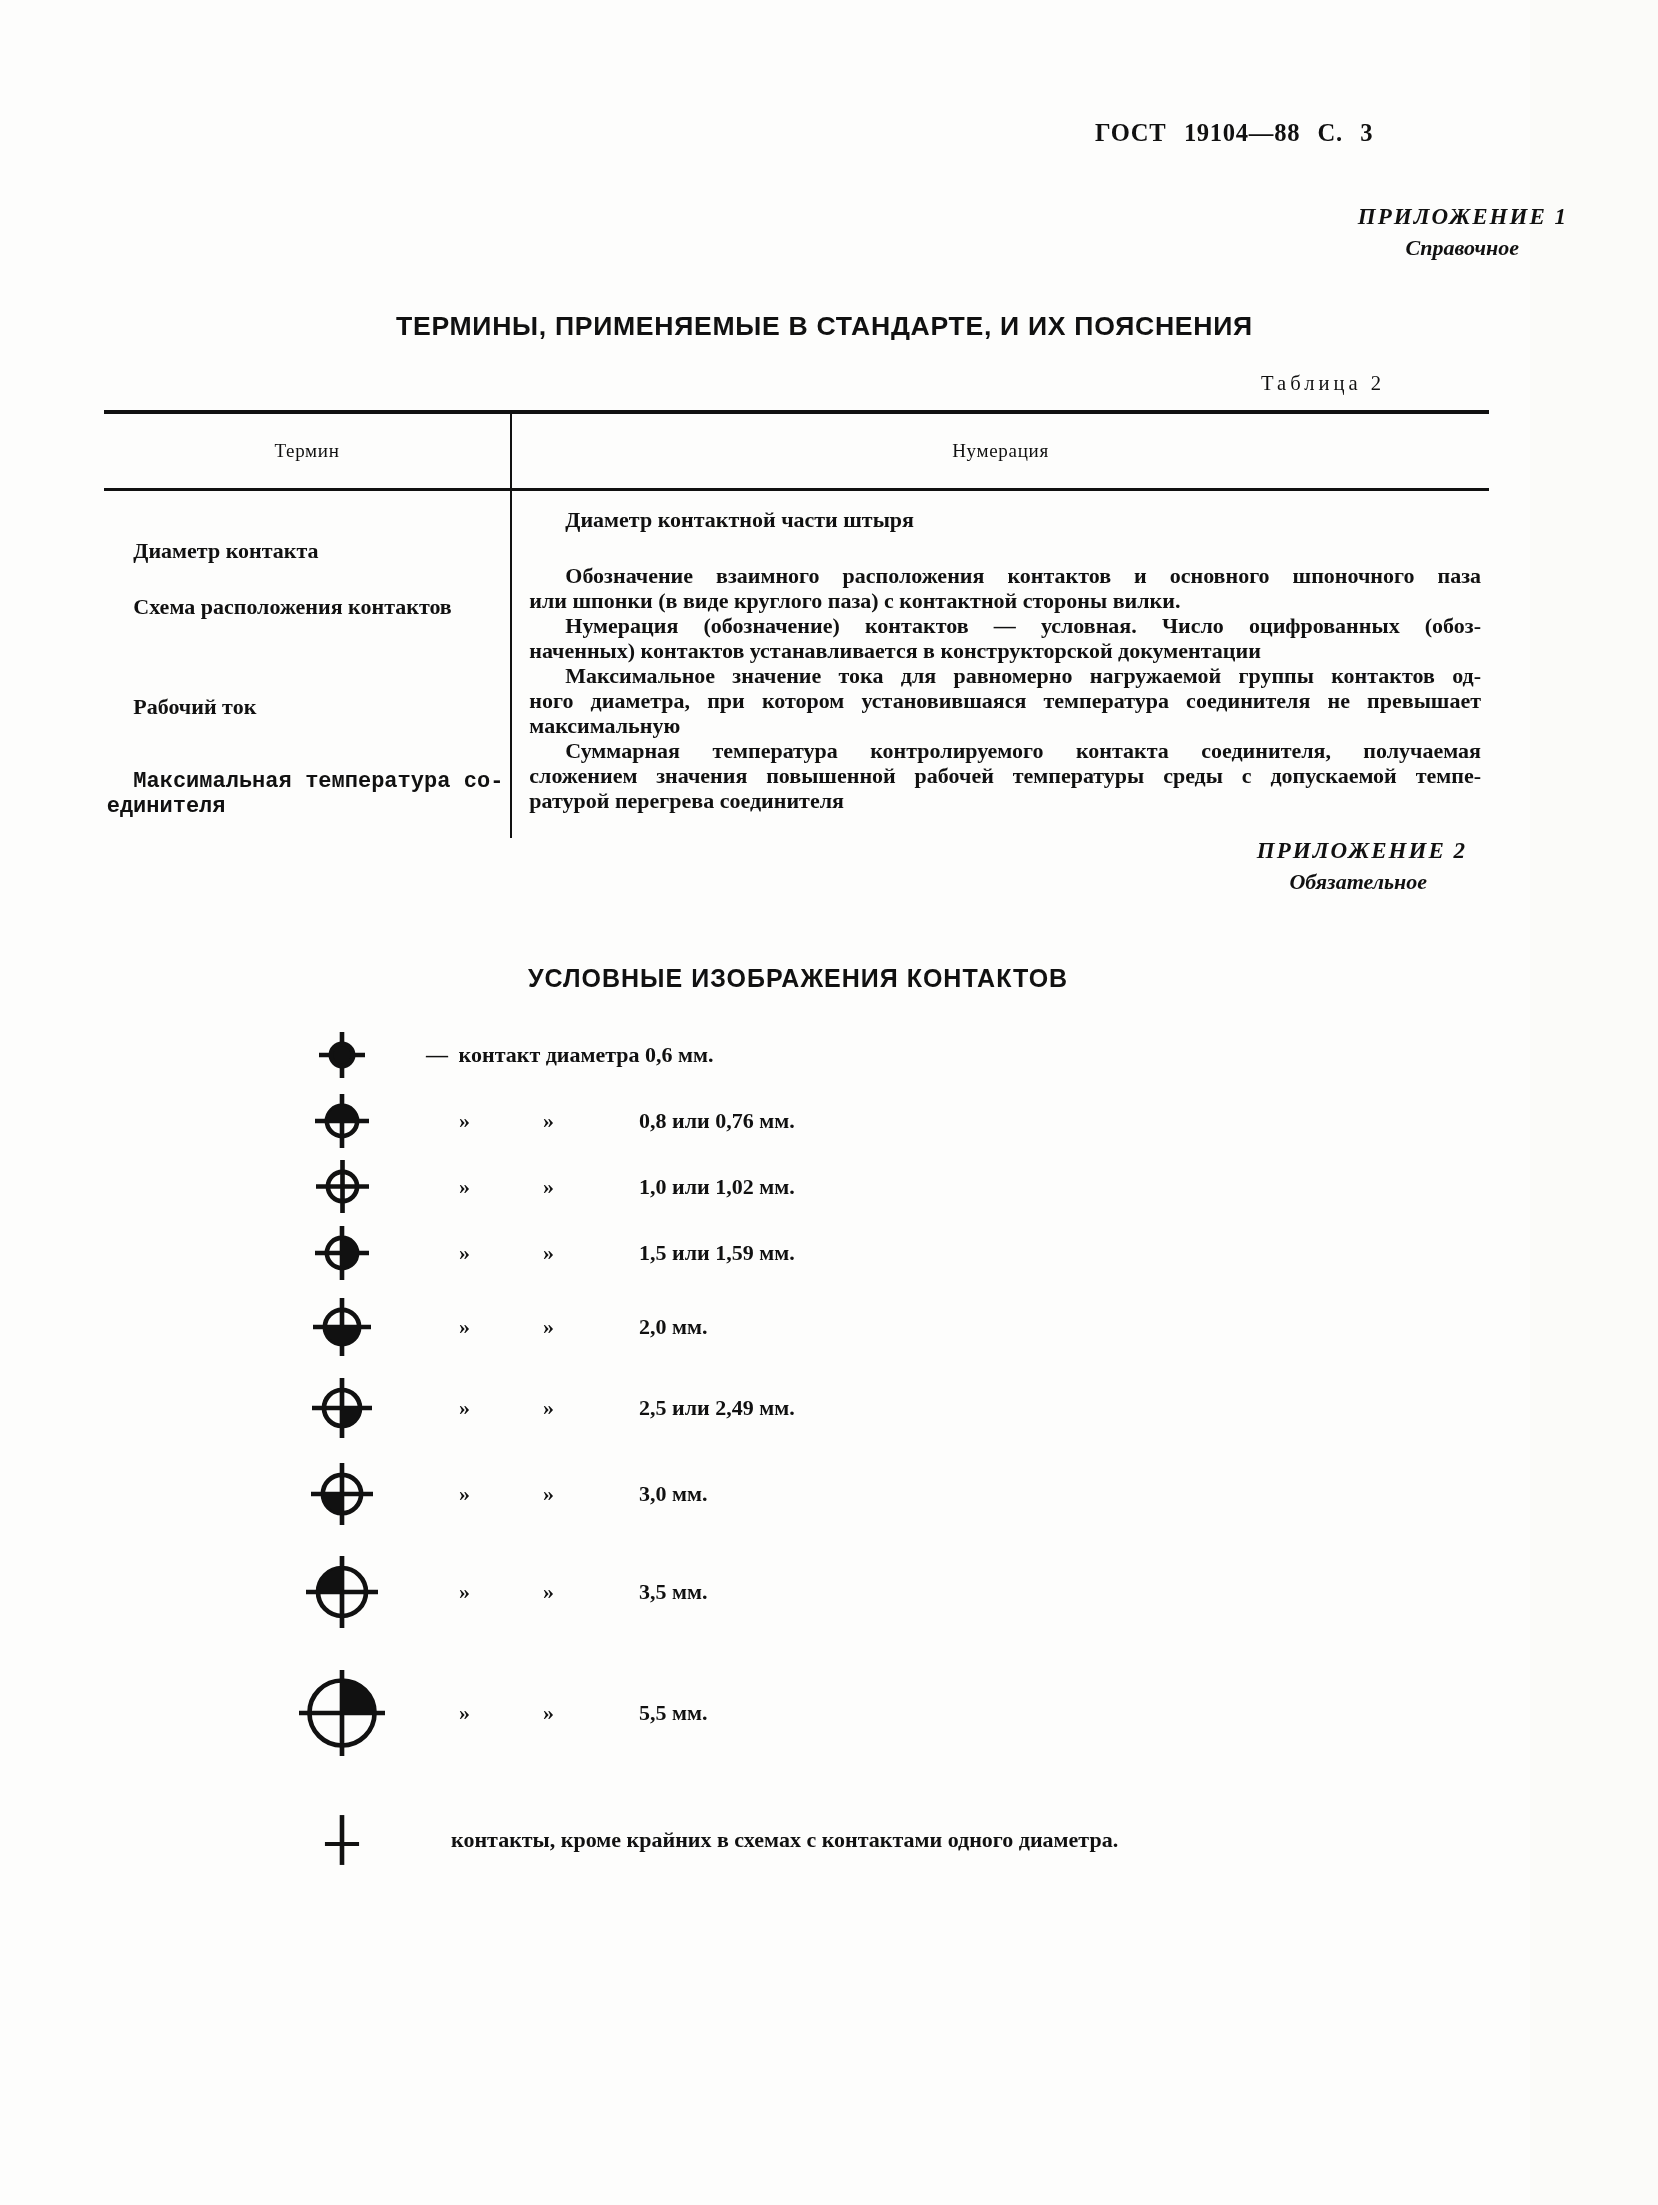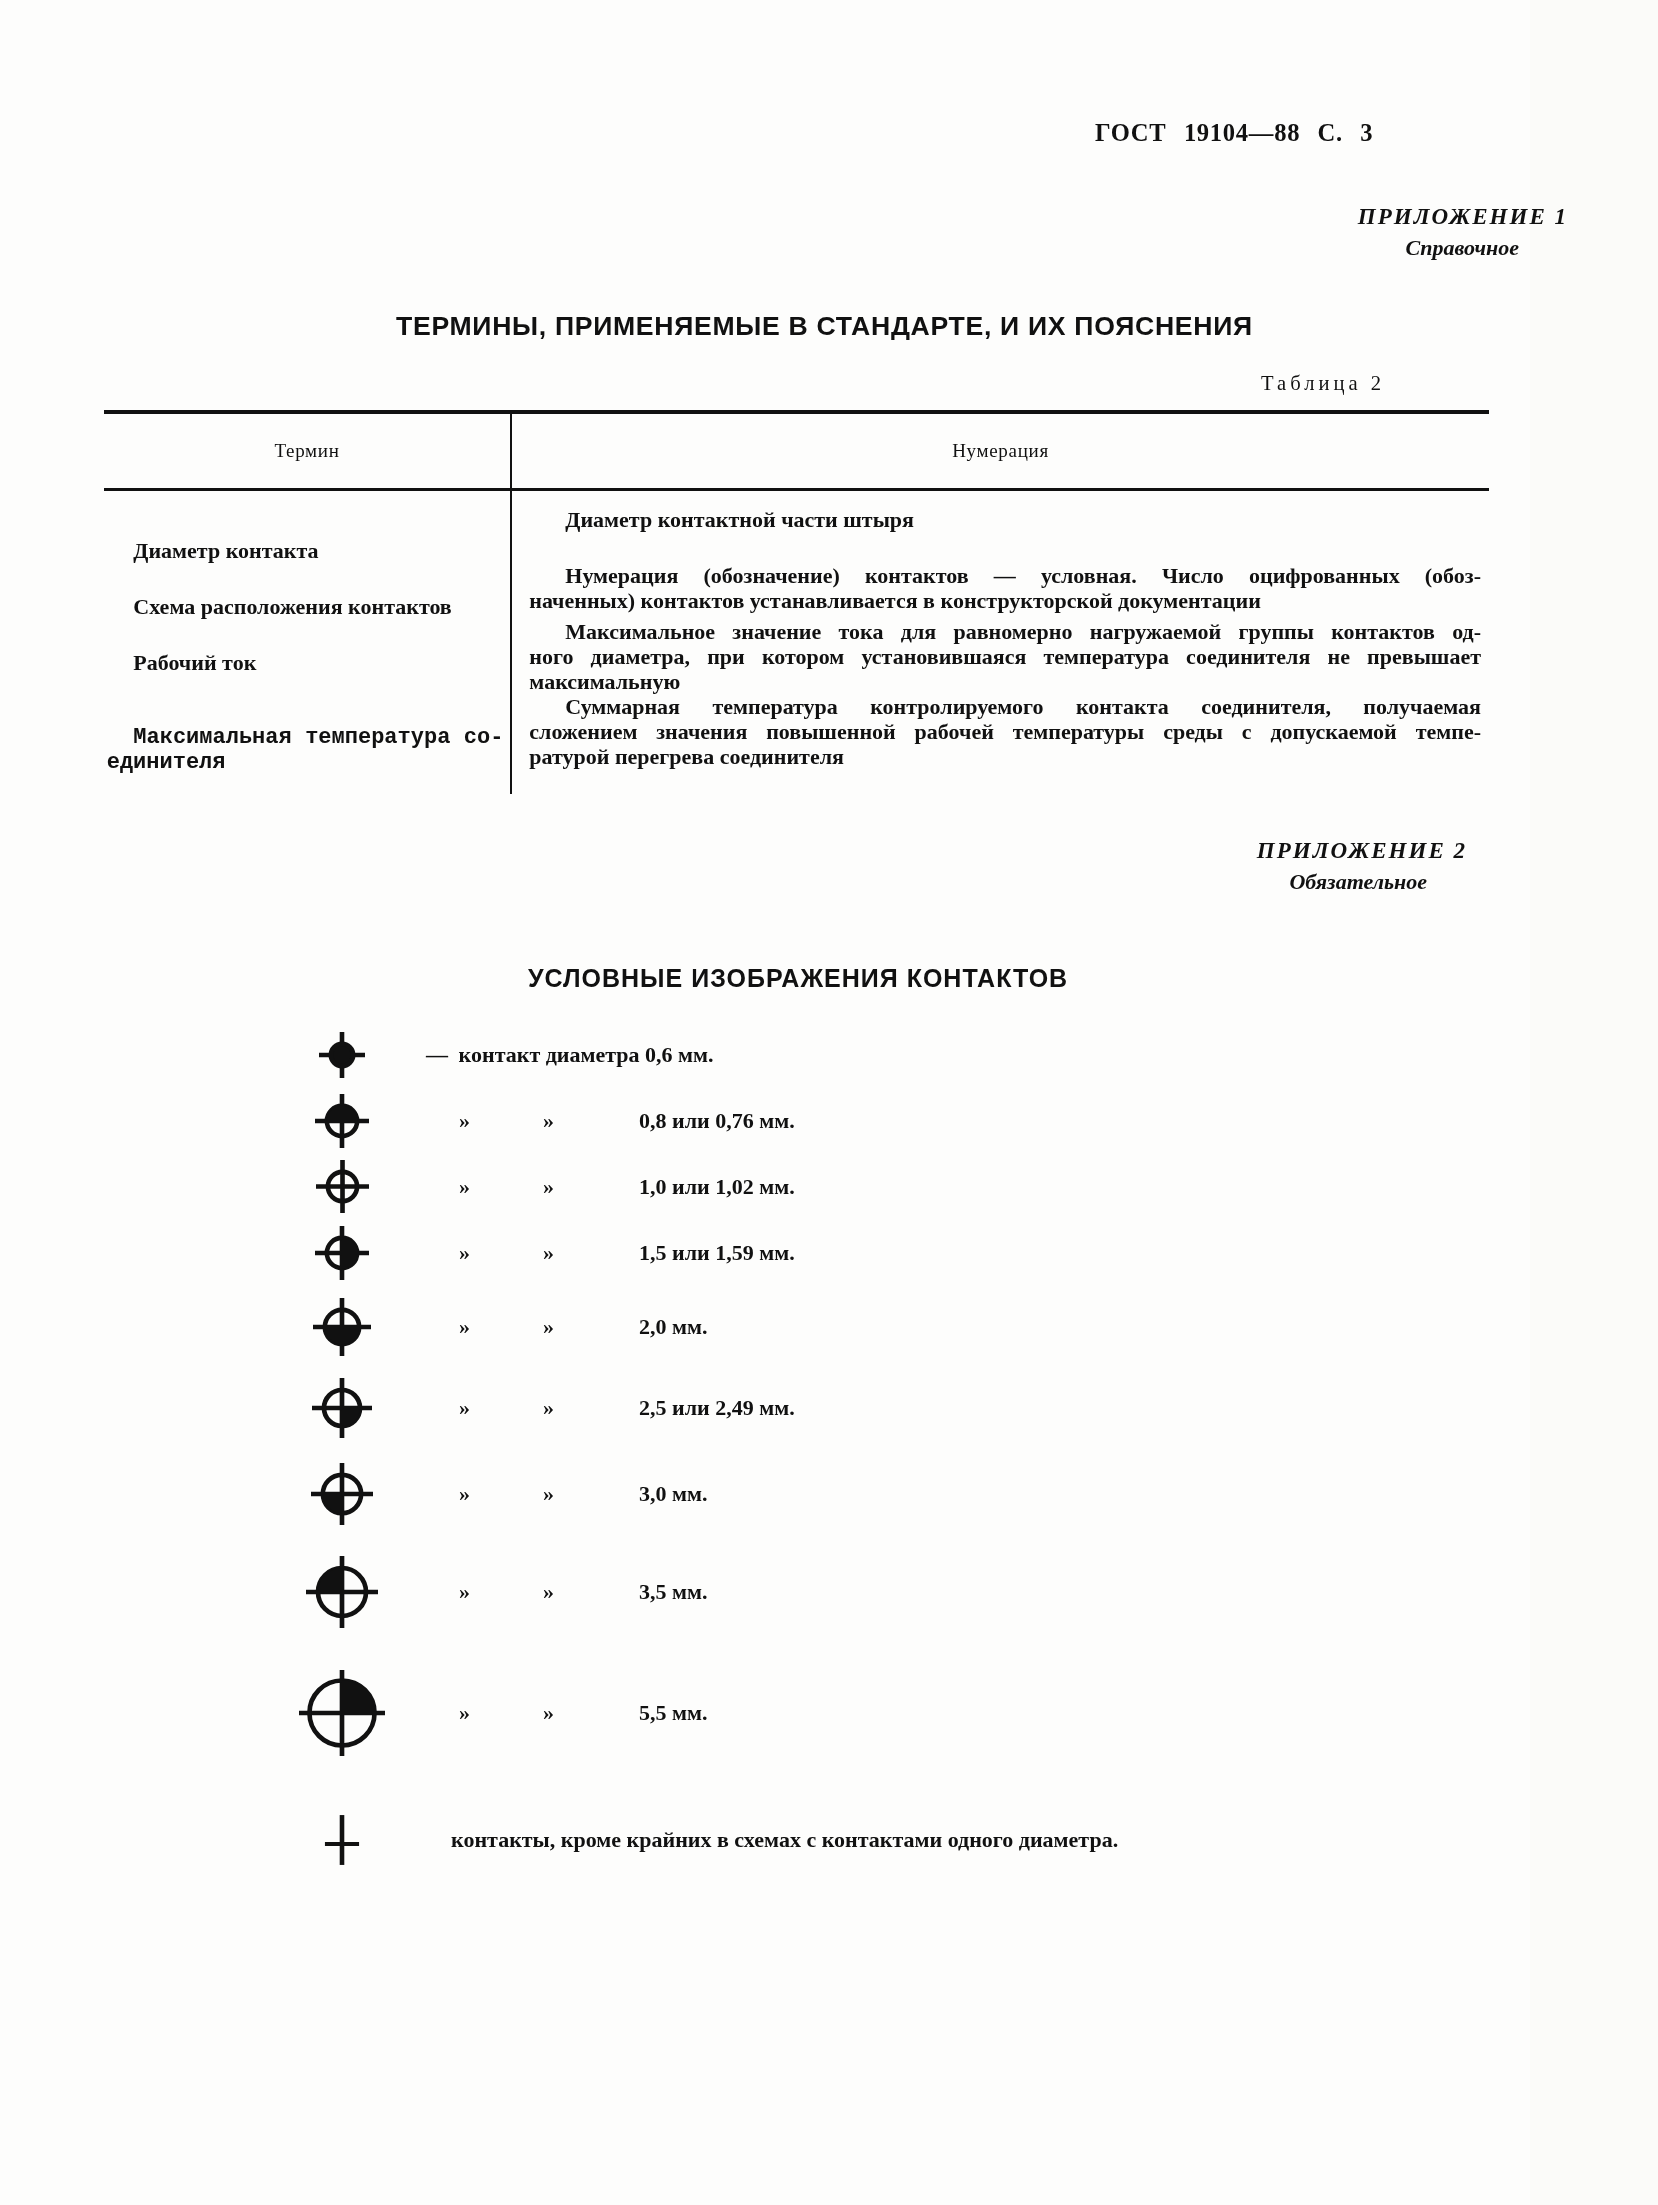--- a/index.html
+++ b/index.html
@@ -85,20 +85,24 @@
         <div class="ec first">
           <div class="para">
             <div class="ln last">Диаметр контактной части штыря</div>
           </div>
         </div>
         <div class="tc">
           <div class="ln last">Схема расположения контактов</div>
         </div>
         <div class="ec">
           <div class="para">
+            <div class="ln">Обозначение взаимного расположения контактов и основного шпоночного паза</div>
+            <div class="ln last">или шпонки (в виде круглого паза) с контактной стороны вилки.</div>
+          </div>
+          <div class="para">
             <div class="ln">Нумерация (обозначение) контактов — условная. Число оцифрованных (обоз-</div>
             <div class="ln last">наченных) контактов устанавливается в конструкторской документации</div>
           </div>
         </div>
         <div class="tc">
           <div class="ln last">Рабочий ток</div>
         </div>
         <div class="ec">
           <div class="para">
             <div class="ln">Максимальное значение тока для равномерно нагружаемой группы контактов од-</div>

